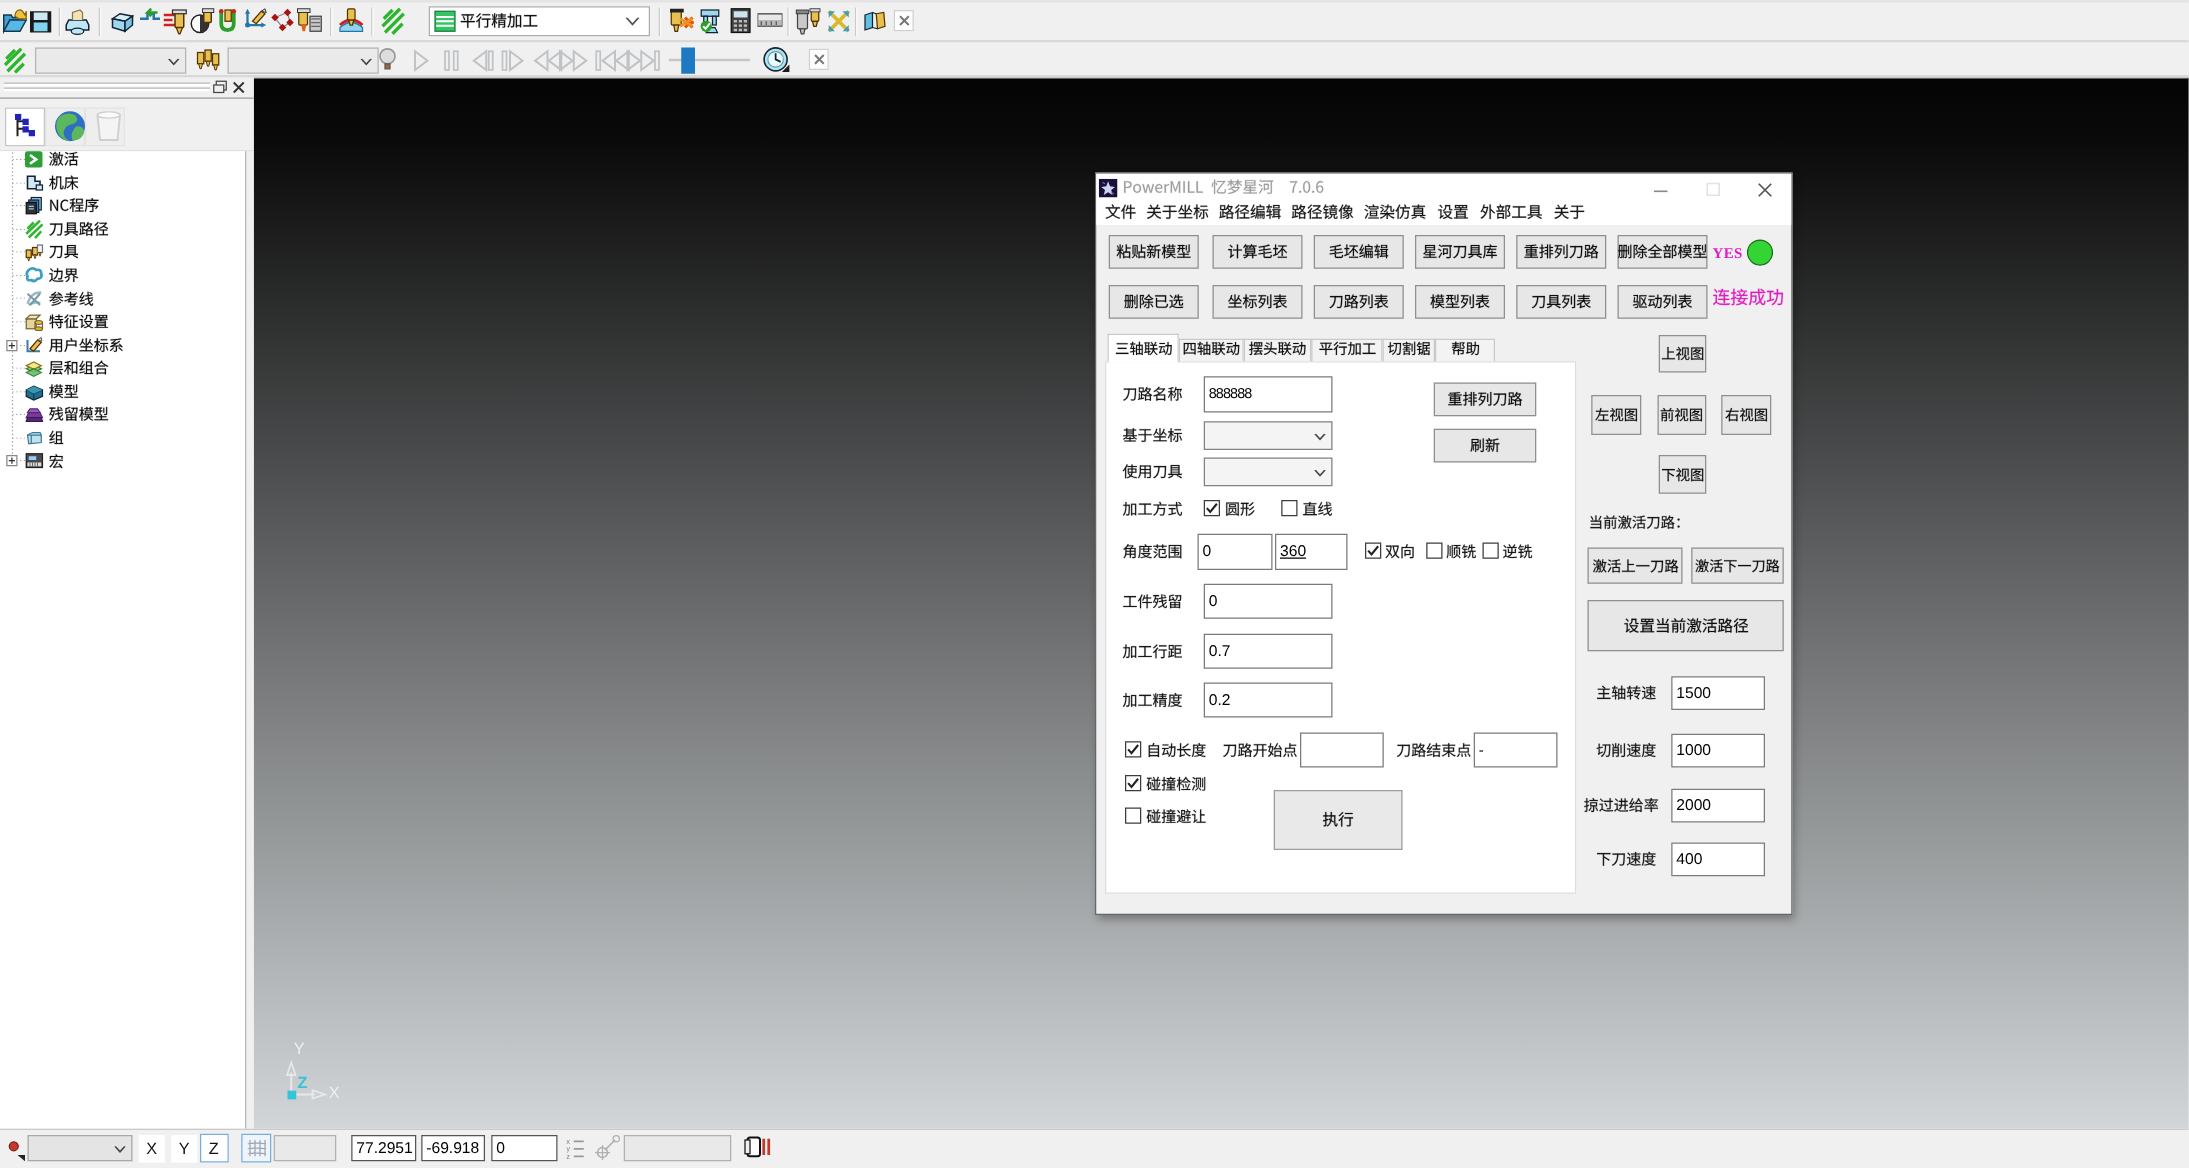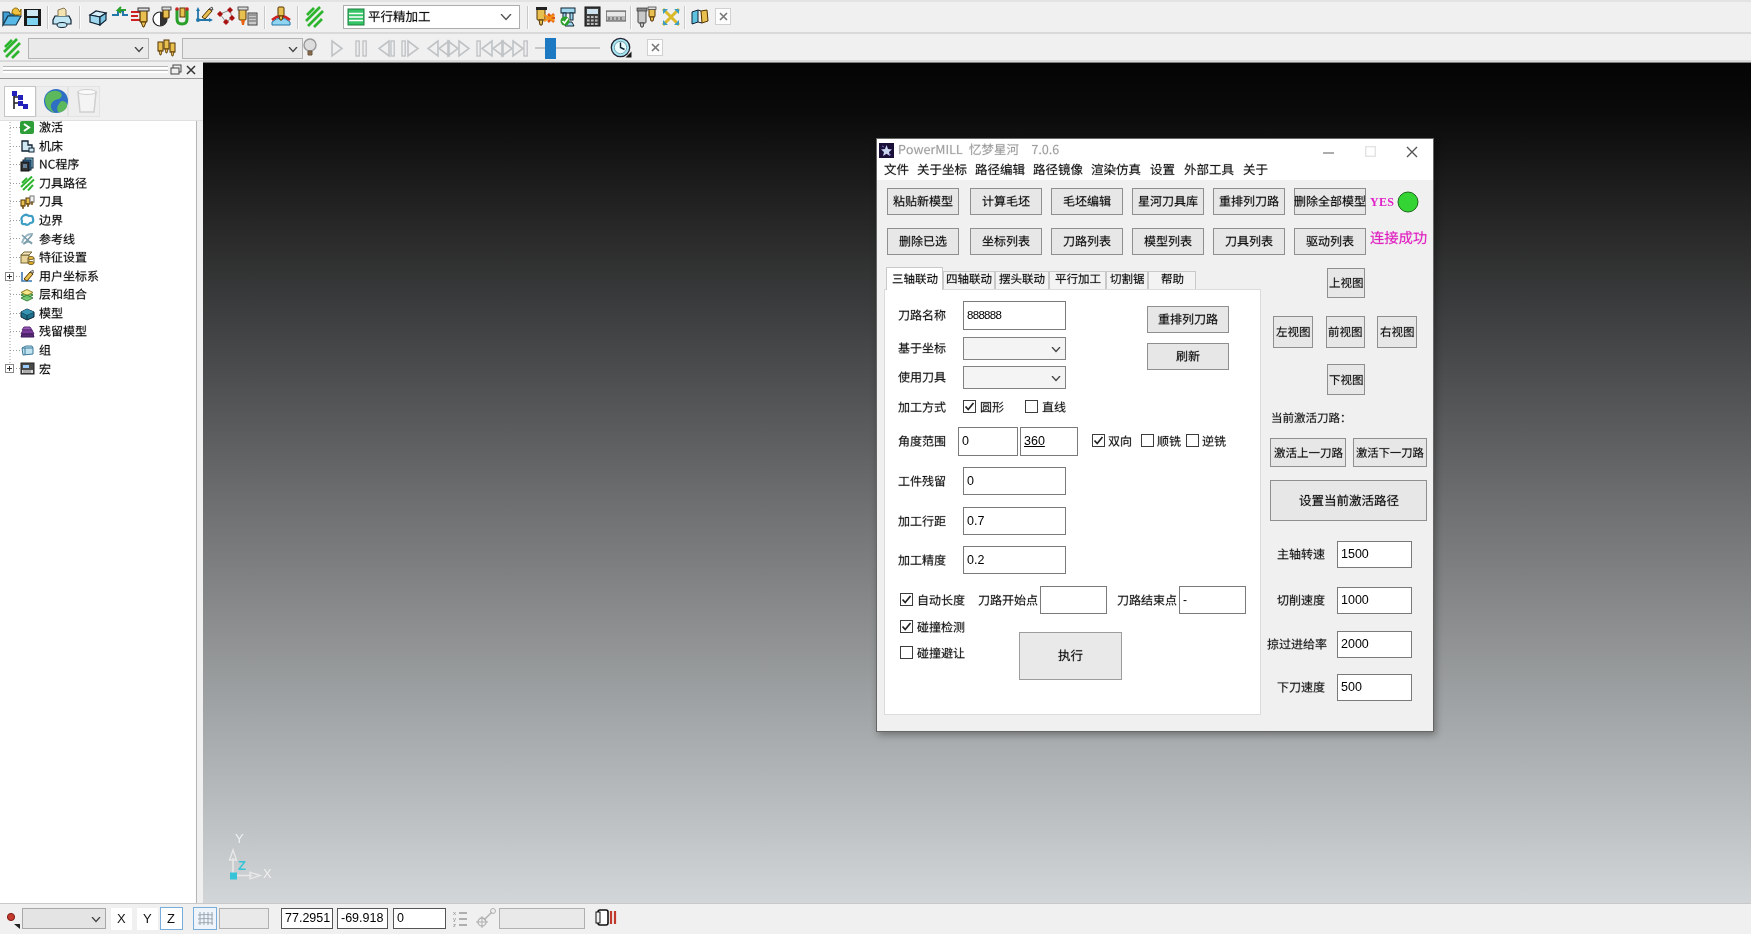--- a/index.html
+++ b/index.html
@@ -531,21 +531,21 @@
 <div style="position:absolute;left:1270px;top:438px;width:76px;height:29px;background:#e7e7e7;border:1px solid #8f8f8f;box-sizing:border-box;"></div>
 <div style="position:absolute;left:1353px;top:438px;width:74px;height:29px;background:#e7e7e7;border:1px solid #8f8f8f;box-sizing:border-box;"></div>
 <div style="position:absolute;left:1270px;top:480px;width:157px;height:41px;background:#e7e7e7;border:1px solid #8f8f8f;box-sizing:border-box;"></div>
 <div style="position:absolute;left:1337px;top:541px;width:75px;height:27px;background:#fff;border:1px solid #7a7a7a;box-sizing:border-box;"></div>
 <div style="position:absolute;left:1341px;top:545.1px;font:normal 12.5px 'Liberation Sans',sans-serif;color:#000;white-space:pre;line-height:19px;height:19px;display:flex;align-items:center;">1500</div>
 <div style="position:absolute;left:1337px;top:587px;width:75px;height:27px;background:#fff;border:1px solid #7a7a7a;box-sizing:border-box;"></div>
 <div style="position:absolute;left:1341px;top:591.1px;font:normal 12.5px 'Liberation Sans',sans-serif;color:#000;white-space:pre;line-height:19px;height:19px;display:flex;align-items:center;">1000</div>
 <div style="position:absolute;left:1337px;top:631px;width:75px;height:27px;background:#fff;border:1px solid #7a7a7a;box-sizing:border-box;"></div>
 <div style="position:absolute;left:1341px;top:635.1px;font:normal 12.5px 'Liberation Sans',sans-serif;color:#000;white-space:pre;line-height:19px;height:19px;display:flex;align-items:center;">2000</div>
 <div style="position:absolute;left:1337px;top:674px;width:75px;height:27px;background:#fff;border:1px solid #7a7a7a;box-sizing:border-box;"></div>
-<div style="position:absolute;left:1341px;top:678.1px;font:normal 12.5px 'Liberation Sans',sans-serif;color:#000;white-space:pre;line-height:19px;height:19px;display:flex;align-items:center;">500</div>
+<div style="position:absolute;left:1341px;top:678.1px;font:normal 12.5px 'Liberation Sans',sans-serif;color:#000;white-space:pre;line-height:19px;height:19px;display:flex;align-items:center;">400</div>
 <svg style="position:absolute;width:0;height:0" aria-hidden="true">
     <defs>
       <path id="g2e" d="M139 -13Q112 -13 92 6Q73 26 73 56Q73 88 92 107Q112 126 139 126Q166 126 186 107Q205 88 205 56Q205 26 186 6Q166 -13 139 -13Z"></path>
       <path id="g30" d="M278 -13Q209 -13 157 29Q106 71 78 156Q50 241 50 369Q50 497 78 580Q106 664 157 705Q209 746 278 746Q348 746 399 705Q450 663 478 580Q506 497 506 369Q506 241 478 156Q450 71 399 29Q348 -13 278 -13ZM278 61Q320 61 351 93Q383 125 400 194Q418 262 418 369Q418 476 400 544Q383 611 351 642Q320 674 278 674Q237 674 205 642Q173 611 156 544Q138 476 138 369Q138 262 156 194Q173 125 205 93Q237 61 278 61Z"></path>
       <path id="g36" d="M301 -13Q249 -13 204 9Q159 32 126 78Q93 123 74 191Q56 259 56 350Q56 457 78 533Q100 609 138 656Q176 703 225 725Q274 746 327 746Q384 746 426 725Q468 704 499 671L447 615Q426 641 395 656Q364 671 331 671Q279 671 236 641Q193 610 167 540Q142 470 142 350Q142 256 160 191Q179 126 214 92Q250 59 301 59Q337 59 364 80Q392 101 409 138Q425 176 425 225Q425 275 411 311Q396 348 367 367Q338 387 293 387Q258 387 217 365Q176 342 139 287L136 359Q159 389 187 411Q215 432 247 444Q278 455 308 455Q370 455 416 430Q461 404 487 353Q512 302 512 225Q512 154 483 100Q454 47 406 17Q359 -13 301 -13Z"></path>
       <path id="g37" d="M198 0Q203 104 216 192Q228 279 252 357Q276 434 313 507Q351 580 405 655H49V733H508V678Q444 595 403 519Q363 443 340 364Q318 285 307 196Q297 108 293 0Z"></path>
       <path id="g43" d="M377 -13Q309 -13 251 12Q192 38 149 87Q106 136 82 207Q58 277 58 366Q58 455 83 525Q107 596 151 645Q195 694 254 720Q313 746 383 746Q450 746 501 719Q552 691 584 656L534 596Q505 627 468 646Q431 665 384 665Q315 665 263 629Q211 593 182 527Q153 460 153 369Q153 276 181 209Q209 141 260 105Q311 68 381 68Q433 68 475 90Q516 112 551 151L602 92Q559 42 504 14Q449 -13 377 -13Z"></path>
       <path id="g49" d="M101 0V733H193V0Z"></path>
       <path id="g4c" d="M101 0V733H193V79H514V0Z"></path>
       <path id="g4d" d="M101 0V733H212L352 341Q366 304 379 265Q392 226 405 188H409Q423 226 435 265Q448 304 460 341L600 733H711V0H625V406Q625 438 627 476Q629 513 632 552Q635 590 637 622H633L574 455L436 74H374L235 455L176 622H172Q176 590 178 552Q181 513 183 476Q184 438 184 406V0Z"></path>

